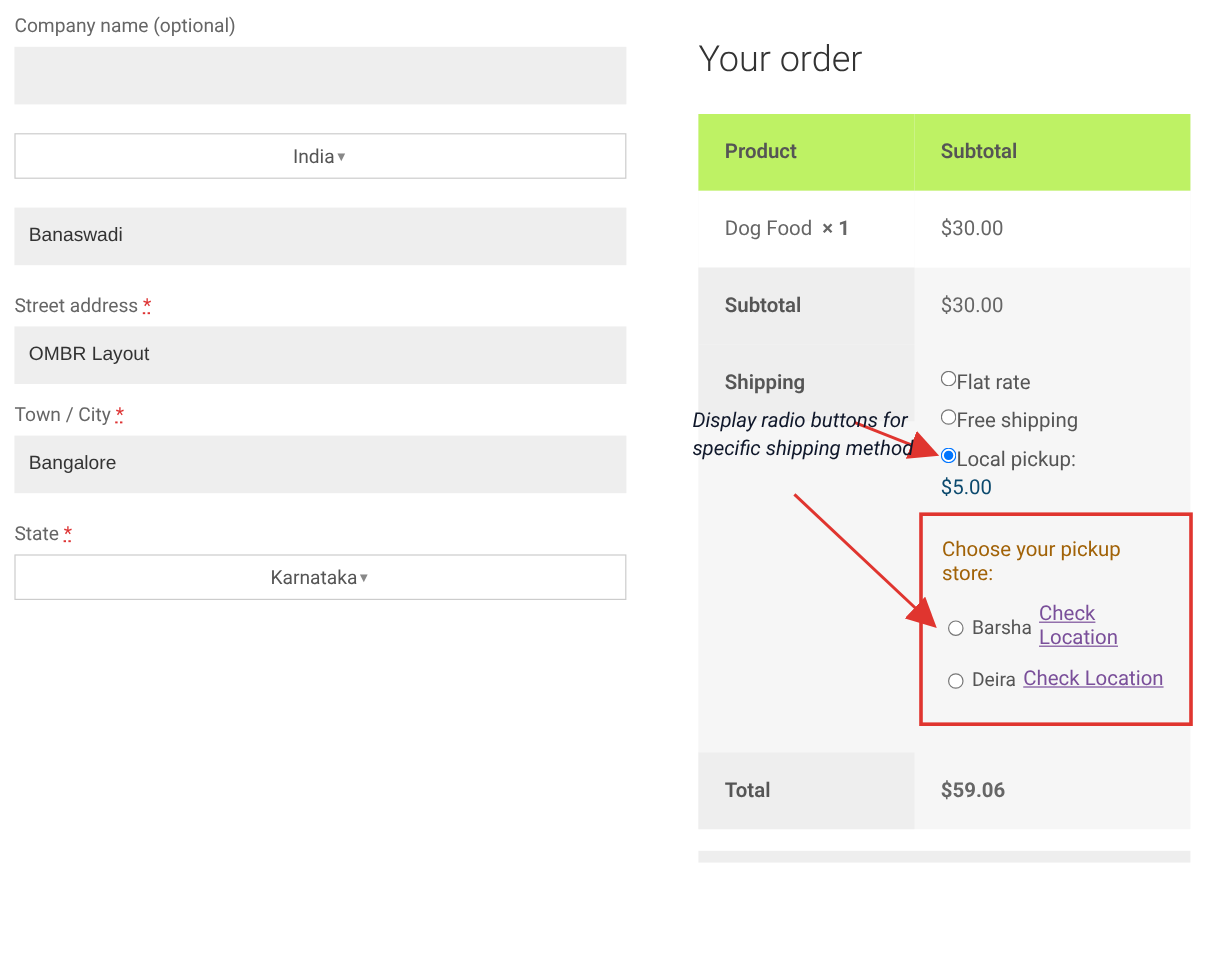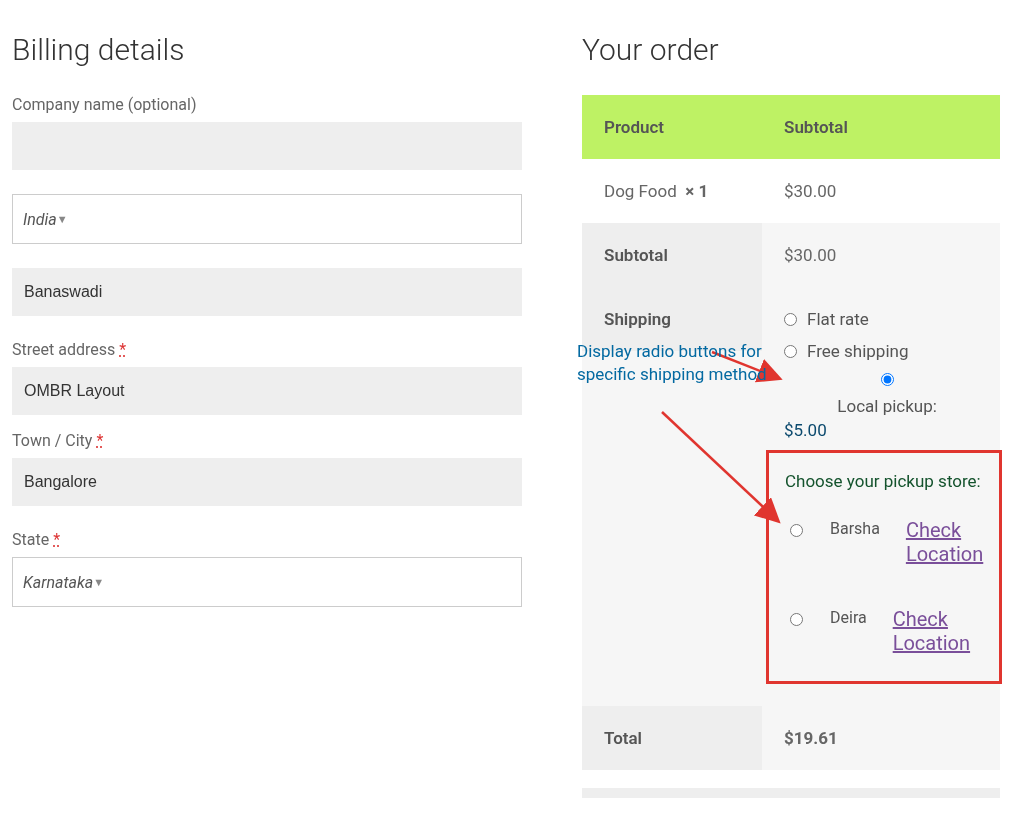--- a/index.html
+++ b/index.html
@@ -53,31 +53,30 @@
     height: 48px;
     padding: 0 12px;
     font-size: 16px;
     color: #333;
     background: #eee;
     border: none;
     outline: none;
   }
   .select {
     width: 100%;
-    height: 50px;
+    height: 38px;
     border: 1px solid #ccc;
     background: #fff;
     display: flex;
     align-items: center;
-    justify-content: flex-start;
+    justify-content: center;
     padding: 0 10px;
     font-size: 16px;
     color: #555;
     cursor: pointer;
-    font-style: italic;
   }
   .select .caret {
     font-size: 11px;
     color: #888;
   }
 
   
   .order-table {
     width: 100%;
     background: #f6f6f6;
@@ -99,83 +98,82 @@
   }
   .order-totals .label-cell {
     background: #eeeeee;
     font-weight: 600;
     color: #555;
   }
   .shipping-row .order-cell { padding-top: 22px; padding-bottom: 22px; }
   .ship-options { list-style: none; margin: 0; padding: 0; }
   .ship-options li {
     display: flex;
-    align-items: center;
-    gap: 10px;
+    align-items: flex-start;
     margin-bottom: 12px;
     font-size: 17px;
     color: #555;
   }
   .ship-options input[type="radio"] { margin: 0; }
   .pickup-box {
     border: 3px solid #e0352f;
     margin-top: 10px;
     padding: 18px 16px 12px 16px;
     background: #f6f6f6;
     position: relative;
   }
   .pickup-title {
     font-size: 17px;
-    color: #14532d;
+    color: #a16207;
+    margin-bottom: 14px;
   }
   .pickup-opt {
     display: flex;
     align-items: center;
-    gap: 24px;
+    gap: 4px;
     font-size: 16px;
     color: #555;
     margin-bottom: 14px;
   }
   .check-link {
     color: #7a4f9a;
     text-decoration: underline;
-    font-size: 20px;
+    font-size: 17px;
     margin-left: 2px;
     cursor: pointer;
-    margin-top: 27px;
   }
   .annot-text {
     position: absolute;
     left: -5px;
     top: 328px;
-    color: #0369a1;
+    color: #0f172a;
     font-size: 17px;
     line-height: 1.35;
     width: 195px;
     z-index: 5;
     pointer-events: none;
+    font-style: italic;
   }
   .white-row .order-cell { background: #fff; }
   .prod-qty { color: #666; }
 
   
   .arrow-svg {
     position: absolute;
     left: 0; top: 0;
     pointer-events: none;
     z-index: 4;
   }
 </style>
 </head>
 <body>
 
 <div class="page">
 
   <div class="left-col">
-    <h2>Billing details</h2>
 
 
     <div class="field">
       <label>Company name (optional)</label>
       <input type="text" value="" style="">
     </div>
 
     <div class="field">
       <div class="select">
         <span>India</span>
@@ -246,21 +244,21 @@
         <div class="order-cell val" style="padding-right:10px;">
           <ul class="ship-options">
             <li>
               <input type="radio" name="ship" style="">
               <span>Flat rate</span>
             </li>
             <li>
               <input type="radio" name="ship" style="">
               <span>Free shipping</span>
             </li>
-            <li style="margin-bottom:4px;flex-direction:column;">
+            <li style="margin-bottom:4px;">
               <input type="radio" name="ship" checked="" style="">
               <span>Local pickup:</span>
             </li>
           </ul>
           <div style="font-size:17px;color:#0c4a6e;margin-top:4px;">$5.00</div>
 
           <div class="pickup-box" style="margin-left:-18px; margin-right:-12px;">
             <div class="pickup-title">Choose your pickup store:</div>
             <div class="pickup-opt" style="margin-bottom:4px;">
               <input type="radio" name="store" style="">
@@ -272,20 +270,20 @@
               <input type="radio" name="store" style="">
               <span>Deira</span>
                 <a class="check-link"> Check Location</a>
             </div>
           </div>
         </div>
       </div>
 
       <div class="order-row order-totals">
         <div class="order-cell label label-cell">Total</div>
-        <div class="order-cell val"><strong>$19.61</strong></div>
+        <div class="order-cell val"><strong>$59.06</strong></div>
       </div>
     </div>
 
     <div style="height:18px;"></div>
     <div style="height:10px;background:#eeeeee;"></div>
   </div>
 </div>
 
 </body></html>

